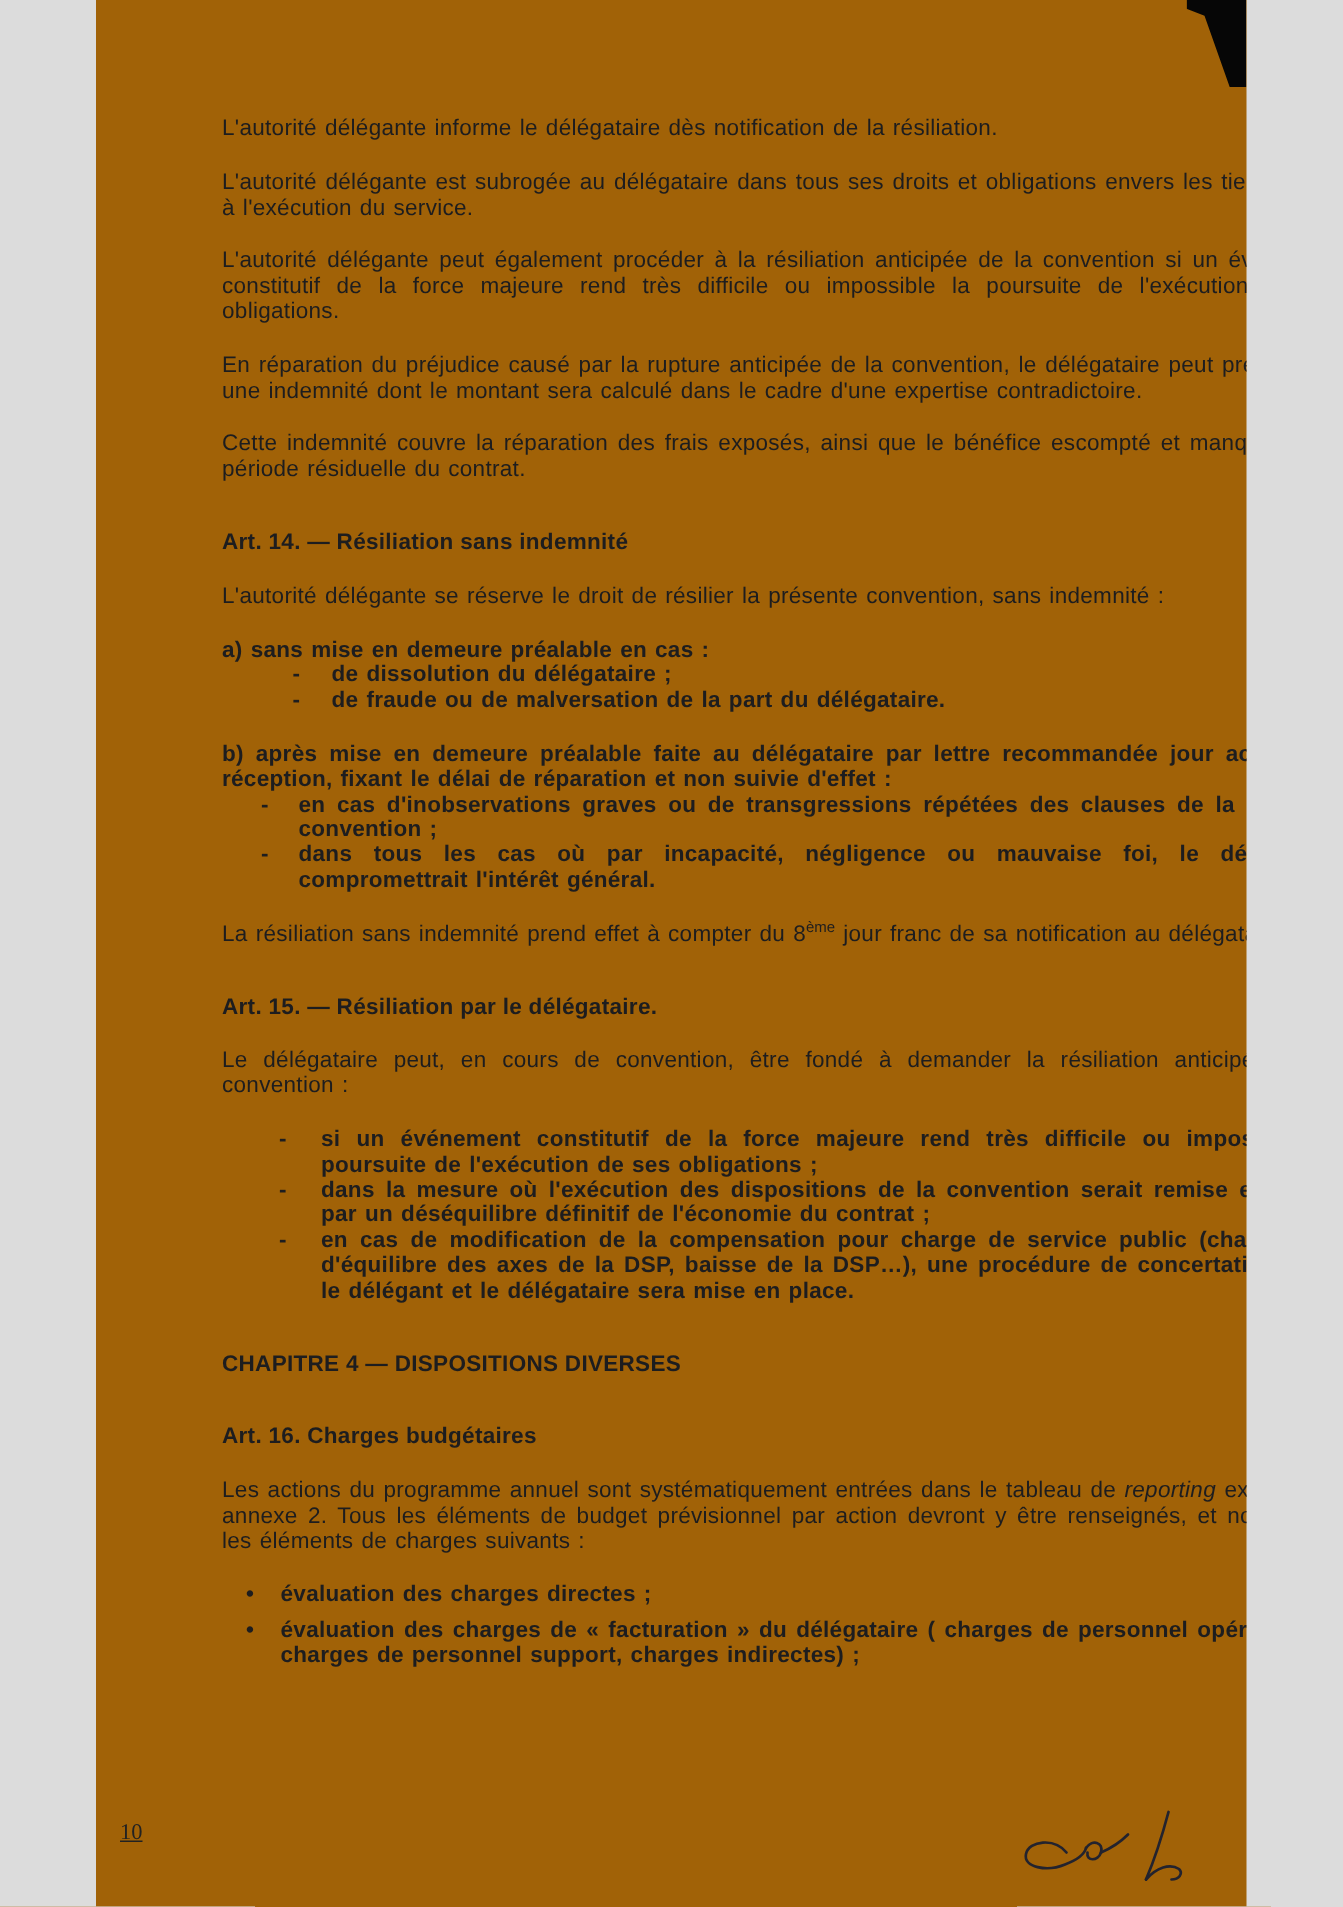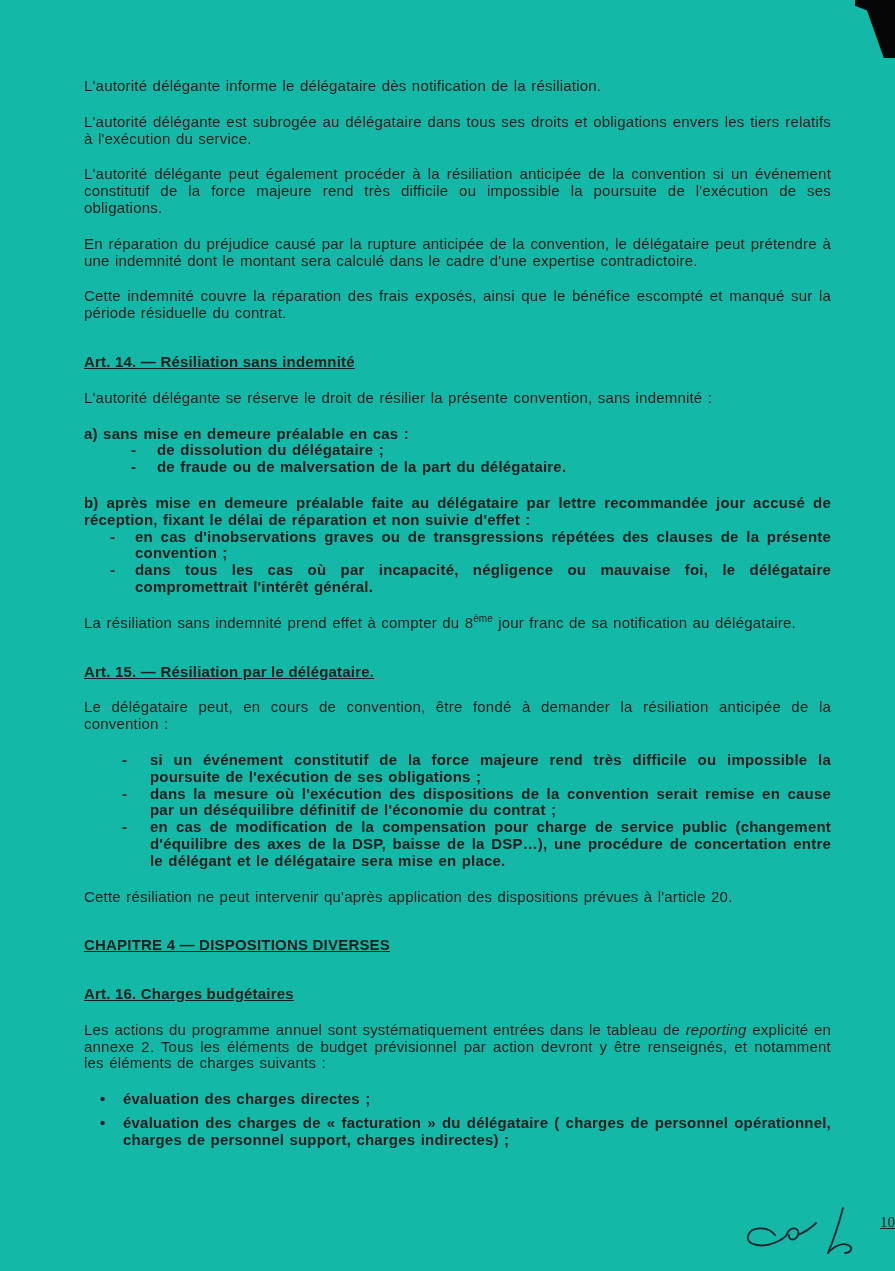--- a/index.html
+++ b/index.html
@@ -1,21 +1,21 @@
 <!DOCTYPE html>
 <html lang="fr"><head>
 <meta charset="utf-8">
 <style>
   html, body { margin:0; padding:0; background:#dcdcdc; }
   .page {
     position: relative;
-    width: 895px;
+    width: 767px;
     height: 1271px;
     margin: 0 auto;
-    background: #14b8a6;
+    background: #a16207;
     font-family: "Liberation Sans", sans-serif;
     color: #1d1d1f;
     overflow: hidden;
     box-sizing: border-box;
   }
   .scan-corner {
     position: absolute;
     top: 0; right: 0;
     width: 40px; height: 58px;
     background: #060606;
@@ -35,21 +35,20 @@
     letter-spacing: 0.2px;
     word-spacing: 1px;
   }
   .para.tight { margin-bottom: 0; }
   .heading {
     margin: 32px 0 19px 0;
     font-size: 15px;
     line-height: 16.8px;
     font-weight: bold;
     letter-spacing: 0.2px;
-    text-decoration: underline;
   }
   .group { margin: 0 0 19px 0; font-weight: bold; }
   .li {
     display: flex;
     font-size: 15px;
     line-height: 16.8px;
     letter-spacing: 0.2px;
     word-spacing: 1px;
     margin: 0;
   }
@@ -66,22 +65,22 @@
   .bullets .li + .li { margin-top: 7px; }
   sup {
     font-size: 10px;
     line-height: 0;
     vertical-align: super;
     letter-spacing: 0;
   }
   .footer {
     position: absolute;
     bottom: 40px;
-    left: 4px; right: 0;
-    text-align: right;
+    left: 16px; right: 0;
+    text-align: left;
     font-family: "Liberation Serif", serif;
     font-size: 15px;
     color: #222;
     text-decoration: underline;
   }
   .signature {
     position: absolute;
     right: 26px;
     bottom: 10px;
     width: 132px;
@@ -143,21 +142,20 @@
       <div class="li b15">
         <span class="marker">-</span>
         <span class="li-text">dans la mesure où l'exécution des dispositions de la convention serait remise en cause par un déséquilibre définitif de l'économie du contrat ;</span>
       </div>
       <div class="li b15">
         <span class="marker">-</span>
         <span class="li-text">en cas de modification de la compensation pour charge de service public (changement d'équilibre des axes de la DSP, baisse de la DSP…), une procédure de concertation entre le délégant et le délégataire sera mise en place.</span>
       </div>
     </div>
 
-    <p class="para">Cette résiliation ne peut intervenir qu'après application des dispositions prévues à l'article 20.</p>
 
     <h3 class="heading">CHAPITRE 4 — DISPOSITIONS DIVERSES</h3>
     <h3 class="heading">Art. 16. Charges budgétaires</h3>
 
     <p class="para"><span>Les actions du programme annuel sont systématiquement entrées dans le tableau de </span><i>reporting</i><span> explicité en annexe 2. Tous les éléments de budget prévisionnel par action devront y être renseignés, et notamment les éléments de charges suivants :</span></p>
 
     <div class="group bullets">
       <div class="li b16">
         <span class="marker">•</span>
         <span class="li-text">évaluation des charges directes ;</span>

